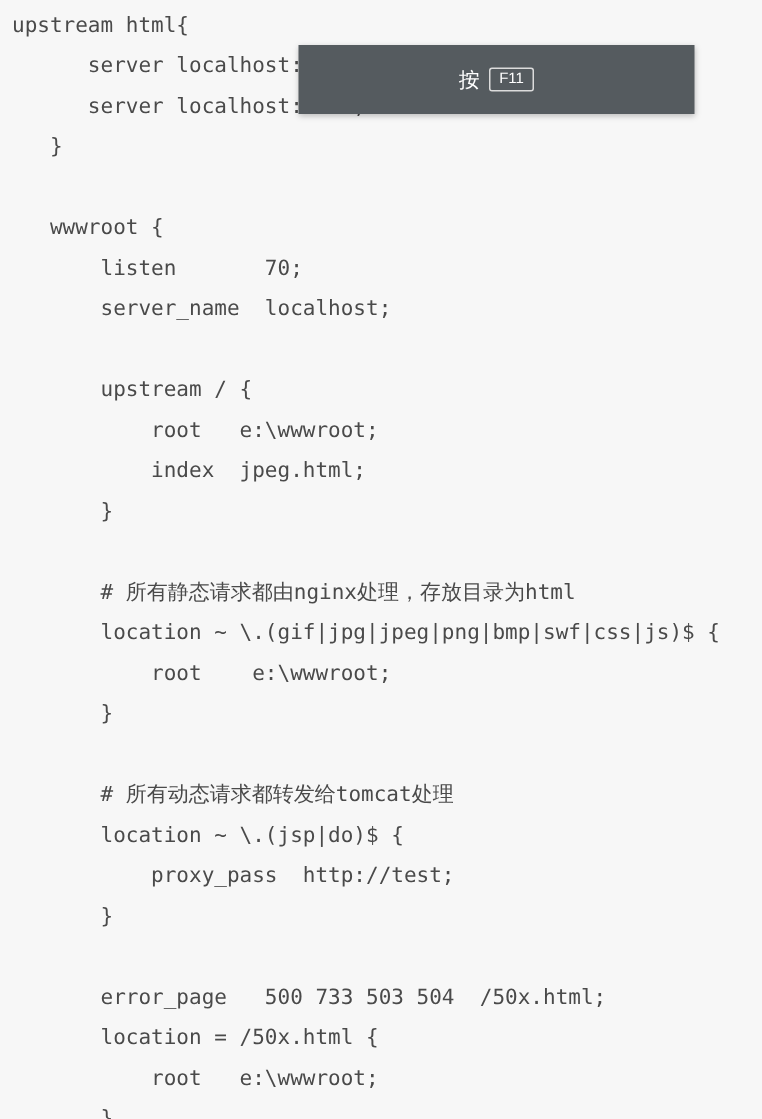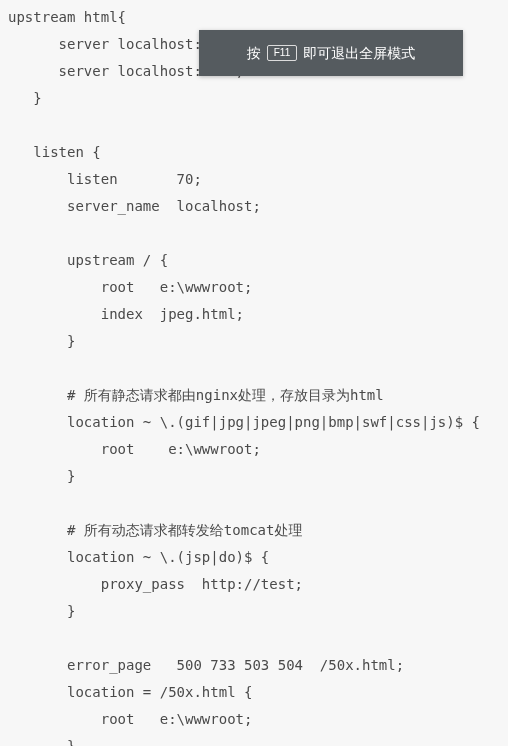--- a/index.html
+++ b/index.html
@@ -45,21 +45,21 @@
   }
 </style>
 </head>
 <body>
 
 <pre><span>upstream html{</span>
 <span>      server localhost:8080;</span>
 <span>      server localhost:8081;</span>
 <span>   }</span>
 <span></span>
-<span>   listen {</span>
+<span>   wwwroot {</span>
 <span>       listen       70;</span>
 <span>       server_name  localhost;</span>
 <span></span>
 <span>       upstream / {</span>
 <span>           root   e:\wwwroot;</span>
 <span>           index  jpeg.html;</span>
 <span>       }</span>
 <span></span>
 <span>       # 所有静态请求都由nginx处理，存放目录为html</span>
 <span>       location ~ \.(gif|jpg|jpeg|png|bmp|swf|css|js)$ {</span>
@@ -72,14 +72,13 @@
 <span>       }</span>
 <span></span>
 <span>       error_page   500 733 503 504  /50x.html;</span>
 <span>       location = /50x.html {</span>
 <span>           root   e:\wwwroot;</span>
 <span>       }</span></pre>
 
 <div class="toast">
   <span>按</span>
   <span class="key">F11</span>
-  <span>即可退出全屏模式</span>
 </div>
 
 </body></html>

